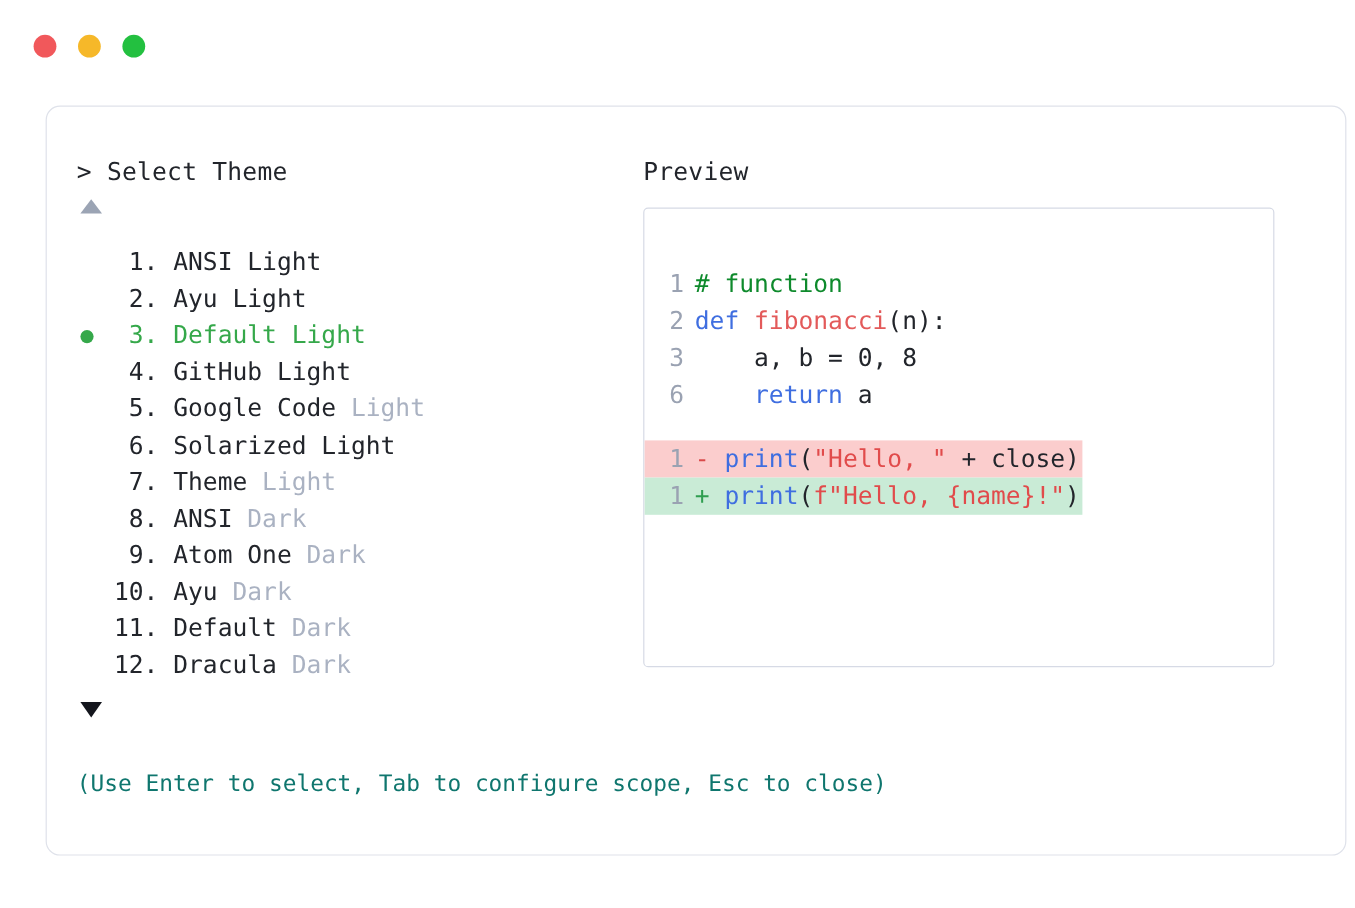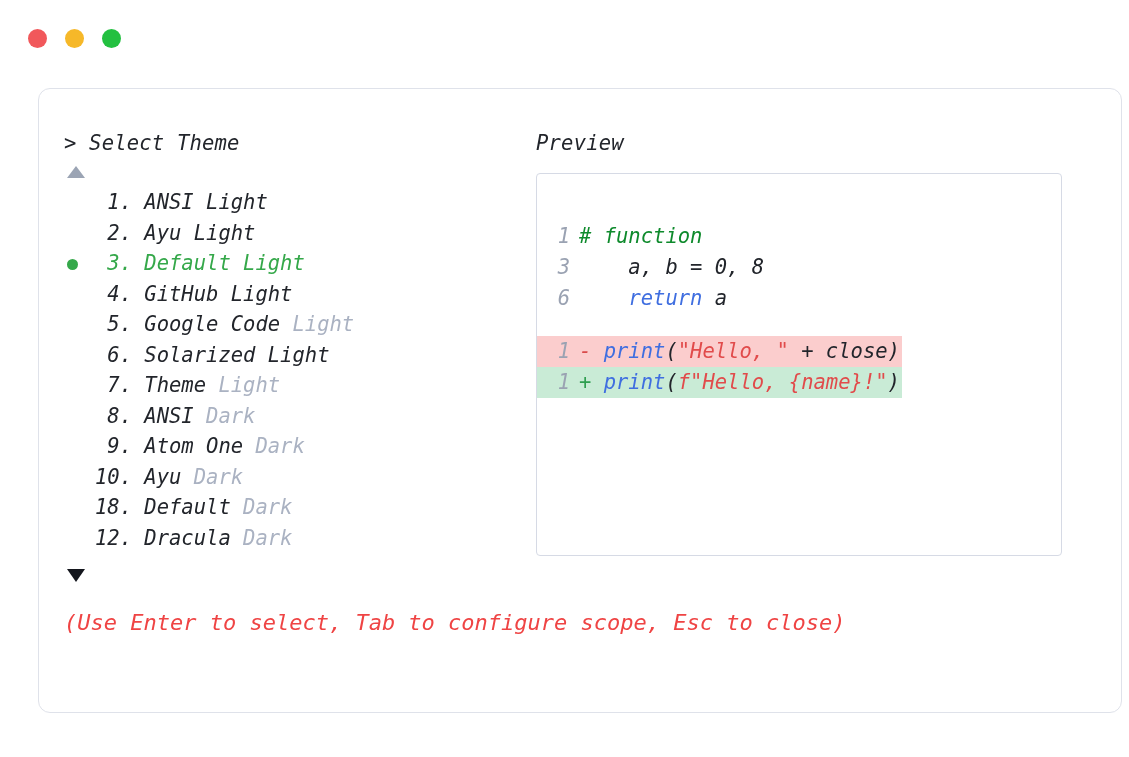--- a/index.html
+++ b/index.html
@@ -38,21 +38,20 @@
   #app-card {
     position: absolute;
     left: 38px;
     top: 88px;
     width: 1084px;
     height: 625px;
     box-sizing: border-box;
     background: #ffffff;
     border: 1.6px solid #dfe2ea;
     border-radius: 12px;
-    font-style: italic;
   }
 
   
   .panes {
     position: absolute;
     left: 0;
     top: 0;
     width: 100%;
     height: 100%;
   }
@@ -73,21 +72,21 @@
   #scroll-up-arrow {
     margin-top: 11px;
     margin-left: 3px;
     width: 0;
     height: 0;
     border-left: 9px solid transparent;
     border-right: 9px solid transparent;
     border-bottom: 12px solid #9ba4b4;
   }
   #theme-list {
-    margin-top: 9px;
+    margin-top: 25px;
     list-style: none;
     padding: 0;
   }
   .theme-row {
     position: relative;
     height: 30.5px;
     line-height: 30.5px;
     font-size: 20.5px;
     white-space: pre;
     color: #22252b;
@@ -171,23 +170,23 @@
   .tok-keyword { color: #3f6ee0; }
   .tok-func    { color: #e35a5a; }
   .tok-builtin { color: #5a8cf0; }
   .tok-string  { color: #e14b4b; }
   .tok-plain   { color: #22252b; }
 
   
   #footer-hint {
     position: absolute;
     left: 25px;
-    top: 521px;
-    font-size: 22px;
-    color: #ef4444;
+    top: 553px;
+    font-size: 19px;
+    color: #0f766e;
     white-space: pre;
   }
 </style>
 </head>
 <body>
 
 <div id="window-chrome">
   <div class="dot dot-close" style="background: rgb(241, 88, 91);"></div>
   <div class="dot dot-min" style="background: rgb(246, 184, 41);"></div>
   <div class="dot dot-max" style="background: rgb(35, 192, 64);"></div>
@@ -203,30 +202,31 @@
           <li class="theme-row"><span class="row-index">1.</span><span class="row-name"> ANSI</span><span class="row-name"> Light</span></li>
           <li class="theme-row"><span class="row-index">2.</span><span class="row-name"> Ayu</span><span class="row-name"> Light</span></li>
           <li class="theme-row is-selected"><span class="row-bullet" style="background: rgb(53, 168, 74);"></span><span class="row-index">3.</span><span class="row-name"> Default</span><span class="row-name"> Light</span></li>
           <li class="theme-row"><span class="row-index">4.</span><span class="row-name"> GitHub</span><span class="row-name"> Light</span></li>
           <li class="theme-row"><span class="row-index">5.</span><span class="row-name"> Google Code</span><span class="row-variant-muted"> Light</span></li>
           <li class="theme-row"><span class="row-index">6.</span><span class="row-name"> Solarized</span><span class="row-name"> Light</span></li>
           <li class="theme-row"><span class="row-index">7.</span><span class="row-name"> Theme</span><span class="row-variant-muted"> Light</span></li>
           <li class="theme-row"><span class="row-index">8.</span><span class="row-name"> ANSI</span><span class="row-variant-muted"> Dark</span></li>
           <li class="theme-row"><span class="row-index">9.</span><span class="row-name"> Atom One</span><span class="row-variant-muted"> Dark</span></li>
           <li class="theme-row"><span class="row-index">10.</span><span class="row-name"> Ayu</span><span class="row-variant-muted"> Dark</span></li>
-          <li class="theme-row"><span class="row-index">18.</span><span class="row-name"> Default</span><span class="row-variant-muted"> Dark</span></li>
+          <li class="theme-row"><span class="row-index">11.</span><span class="row-name"> Default</span><span class="row-variant-muted"> Dark</span></li>
           <li class="theme-row"><span class="row-index">12.</span><span class="row-name"> Dracula</span><span class="row-variant-muted"> Dark</span></li>
         </ul>
       <div id="scroll-down-arrow"></div>
     </div>
 
     <div id="right-pane">
       <div class="pane-header">Preview</div>
       <div id="preview-box">
           <div class="code-line"><span class="ln">1</span><span class="tok-comment"># function</span></div>
+          <div class="code-line"><span class="ln">2</span><span class="tok-keyword">def </span><span class="tok-func">fibonacci</span><span class="tok-plain">(n):</span></div>
           <div class="code-line"><span class="ln">3</span><span class="tok-plain">    a, b = 0, 8</span></div>
           <div class="code-line"><span class="ln">6</span><span class="tok-plain">    </span><span class="tok-keyword">return</span><span class="tok-plain"> a</span></div>
           <div class="code-blank"></div>
           <div class="code-line" style="padding-left: 0px;"><span class="diff-line diff-del" style="background: rgb(251, 205, 205); padding-left: 17px;"><span class="ln">1</span><span class="sign-del">- </span><span class="tok-keyword">print</span><span class="tok-plain">(</span><span class="tok-string">"Hello, "</span><span class="tok-plain"> + close)</span></span></div>
           <div class="code-line" style="padding-left: 0px;"><span class="diff-line diff-add" style="background: rgb(201, 235, 214); padding-left: 17px;"><span class="ln">1</span><span class="sign-add">+ </span><span class="tok-keyword">print</span><span class="tok-plain">(</span><span class="tok-string">f"Hello, {name}!"</span><span class="tok-plain">)</span></span></div>
         </div>
     </div>
 
     <div id="footer-hint">(Use Enter to select, Tab to configure scope, Esc to close)</div>
   </div>

